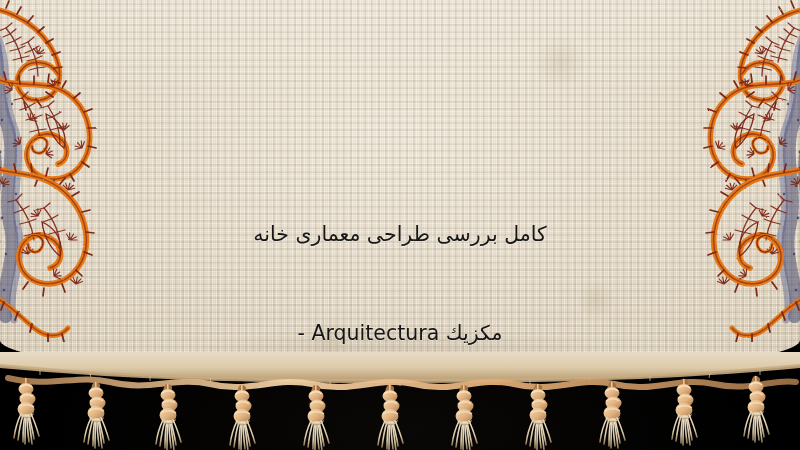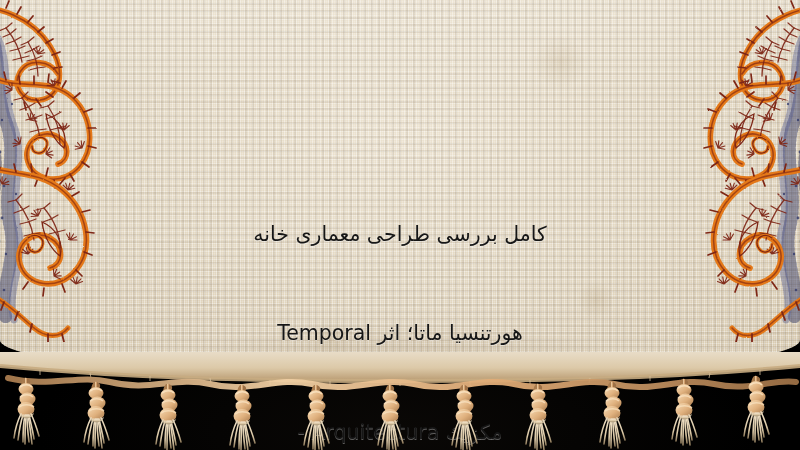--- a/index.html
+++ b/index.html
@@ -378,21 +378,20 @@
             <circle cx="36" cy="110" r="1.2"></circle>
               <circle cx="40" cy="200" r="1.2"></circle>
           </g>
         </g>
       </svg>
     </div>
   </div>
 
   <div class="caption">
     <span class="ln">کامل بررسی طراحی معماری خانه</span>
-    <span class="ln">هورتنسيا ماتا؛ اثر Temporal</span>
     <span class="ln">مکزيك Arquitectura -</span>
   </div>
 
   <div class="fringe">
     <svg viewBox="0 0 800 98" xmlns="http://www.w3.org/2000/svg">
       <defs>
         <linearGradient id="cord" x1="0" y1="0" x2="1" y2="0">
           <stop offset="0%" stop-color="#a87b4e"></stop>
           <stop offset="35%" stop-color="#f0cfa4"></stop>
           <stop offset="62%" stop-color="#e0ab76"></stop>

